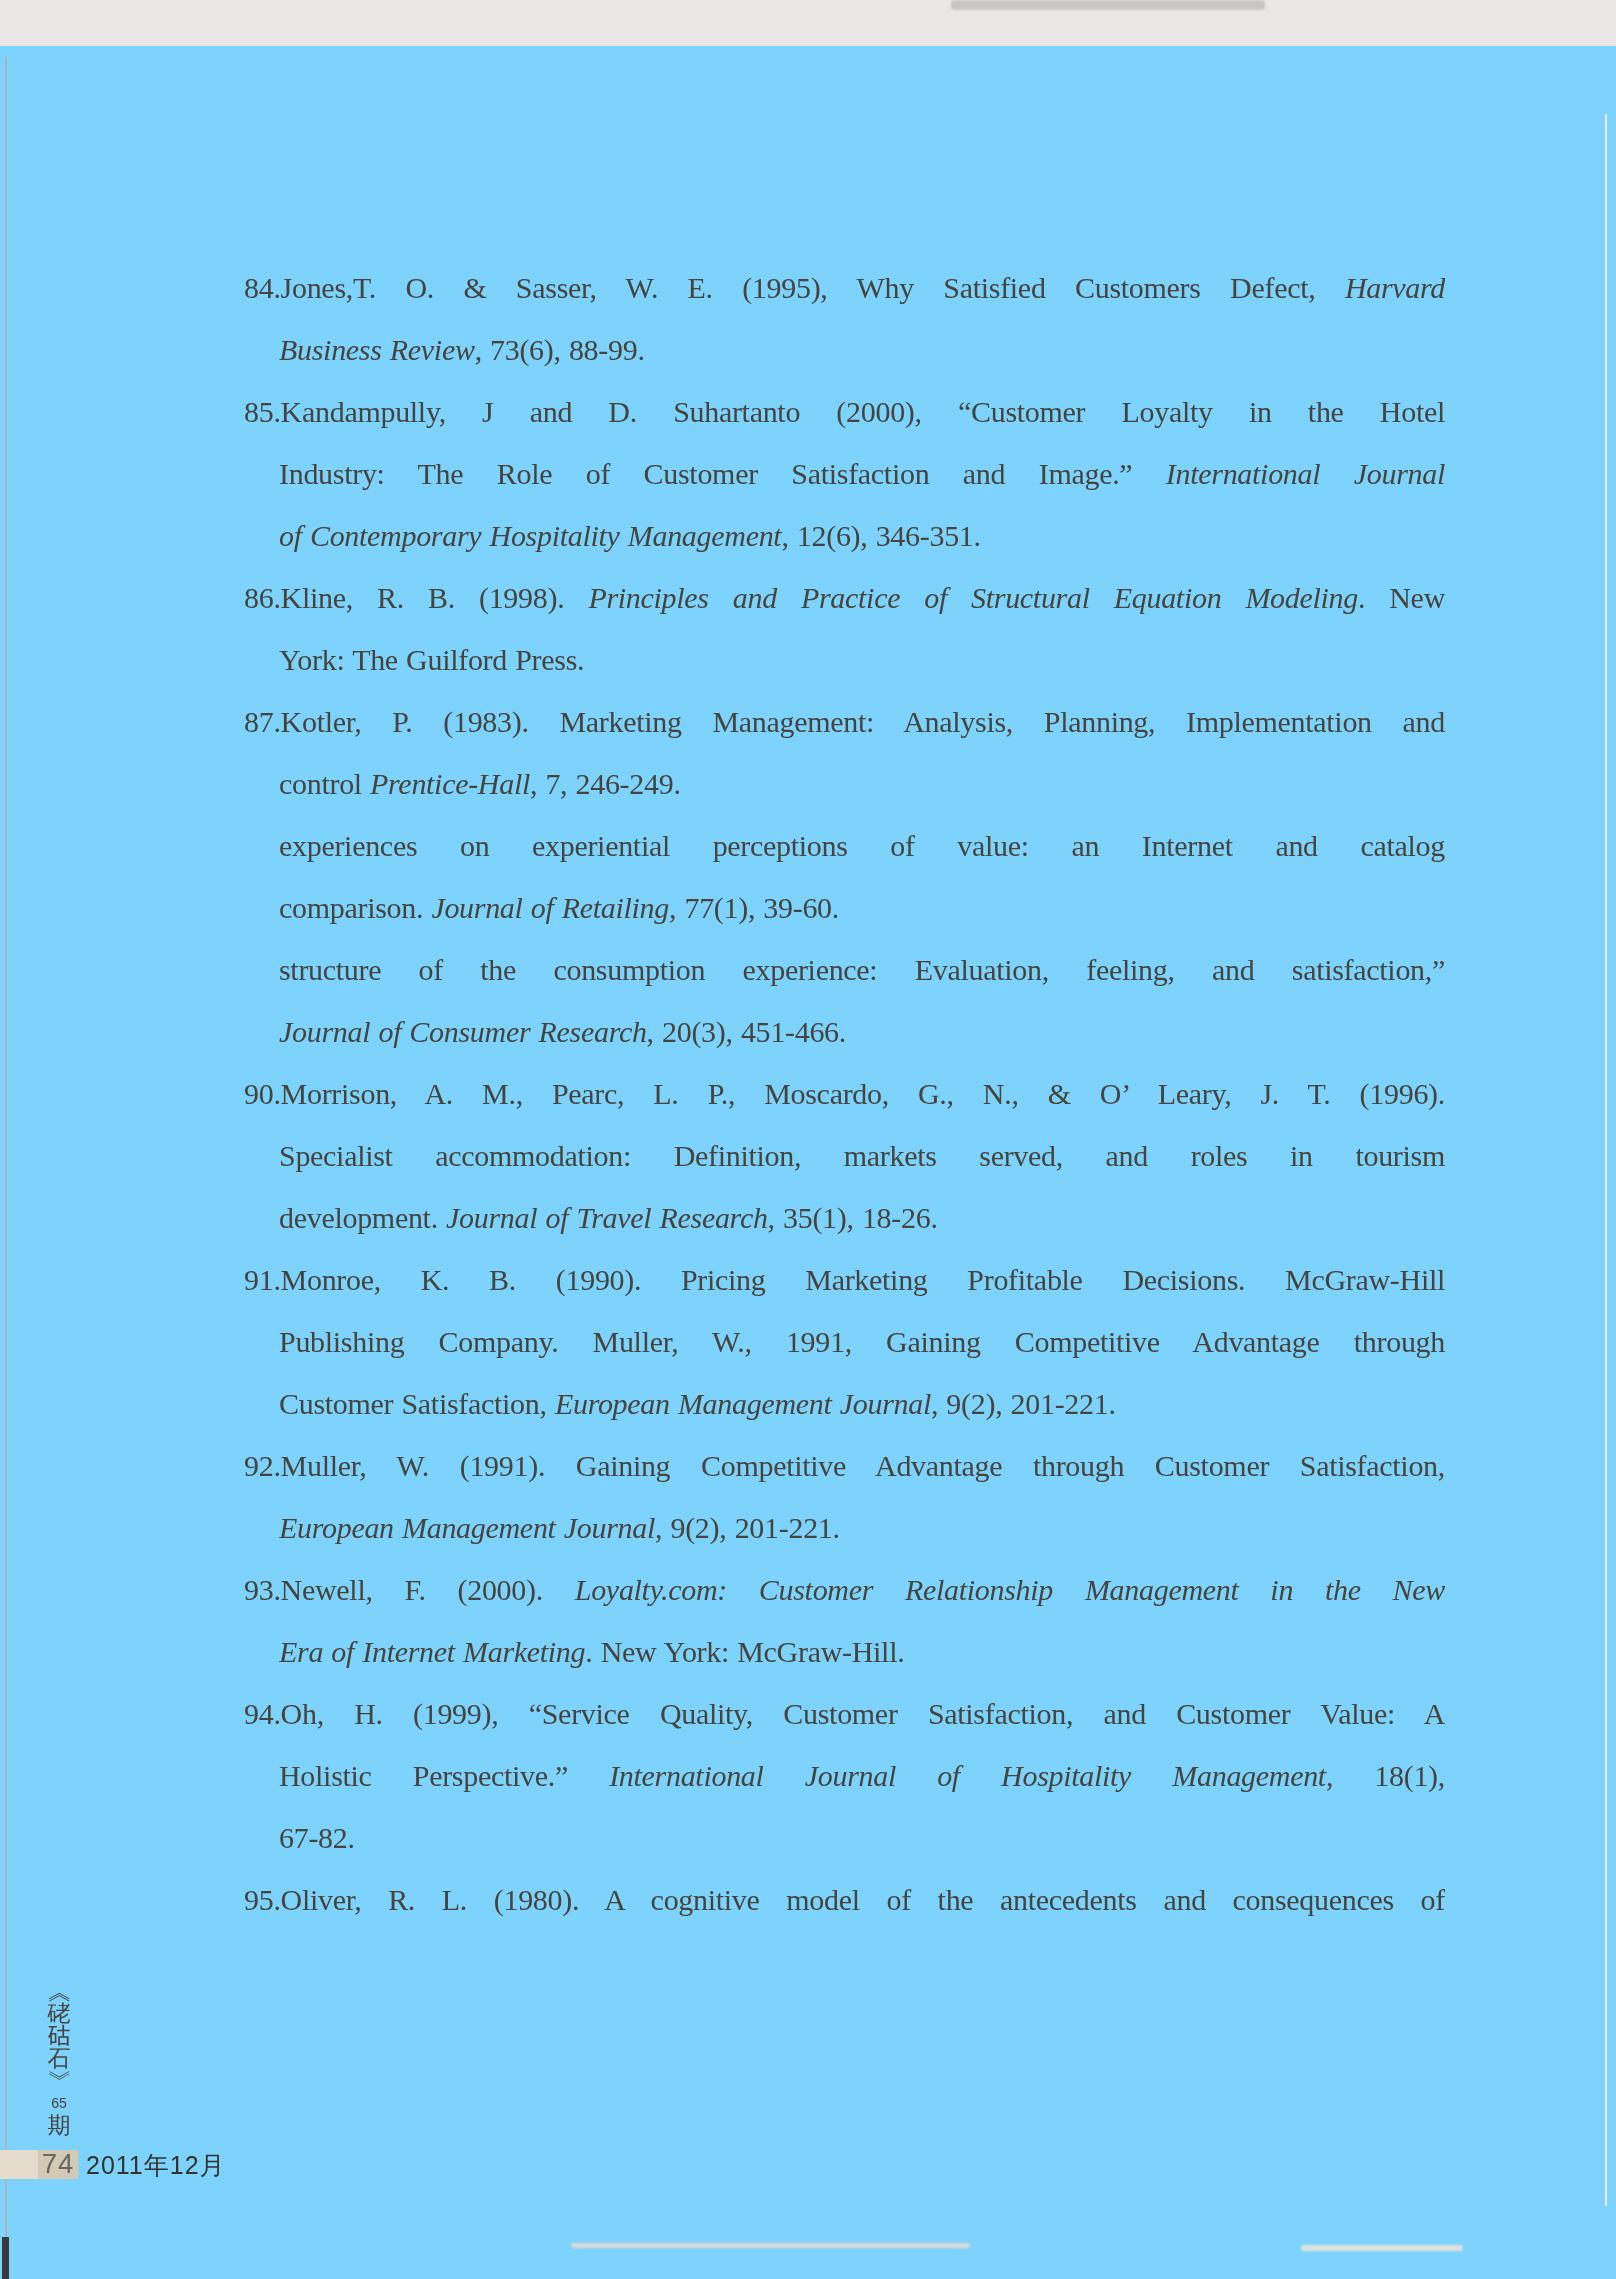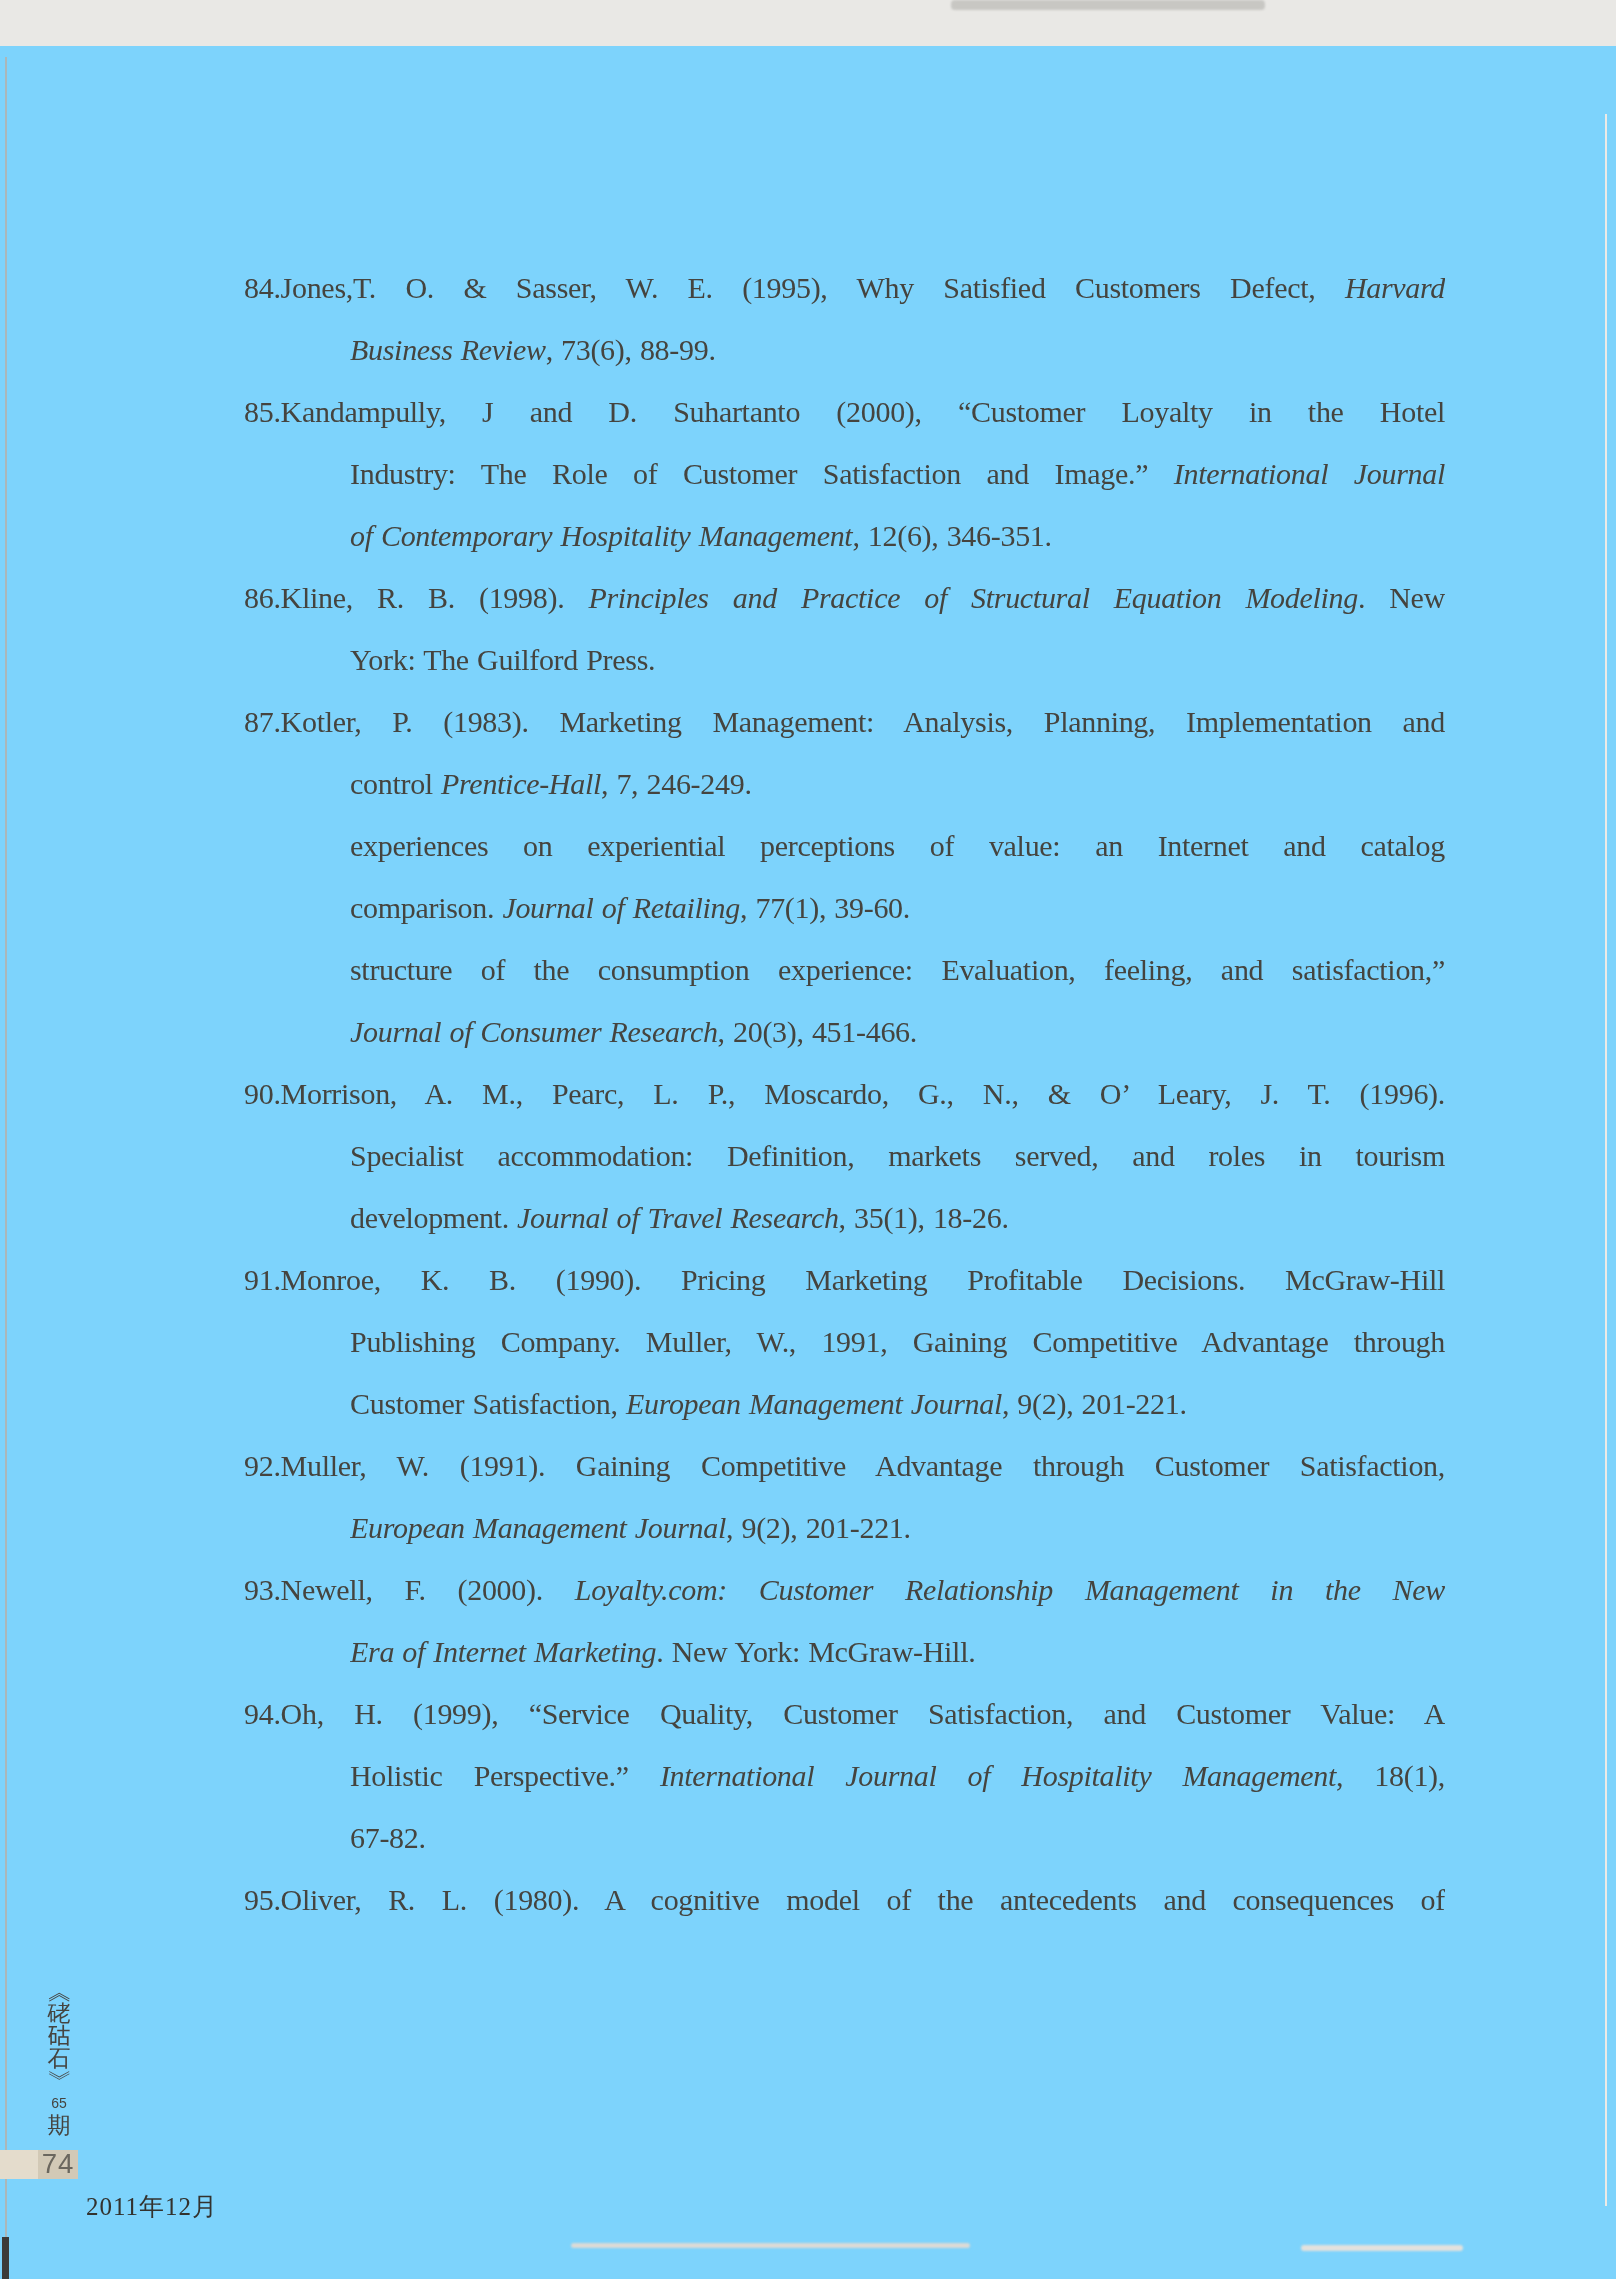--- a/index.html
+++ b/index.html
@@ -19,21 +19,21 @@
   .bottom-smudge-1{position:absolute;left:571px;top:2243px;width:399px;height:4.8px;background:#dcdad6;border-radius:2.9px;filter:blur(1px);}
   .bottom-smudge-2{position:absolute;left:1301px;top:2245px;width:162px;height:5.7px;background:#e3e1dd;border-radius:2.9px;filter:blur(1px);}
 
   
   .refs{
     position:absolute;left:244px;top:257px;width:1201px;
     font-size:30px;color:#45443f;letter-spacing:-0.3px;
     word-spacing:1px;
   }
   .line{height:62px;line-height:62px;overflow:hidden;text-align:left;}
-  .line.cont{margin-left:106px;}
+  .line.cont{margin-left:35px;}
   .line.j{text-align:justify;text-align-last:justify;text-justify:inter-word;}
   .it{font-style:italic;}
 
   
   .journal-vert{
     position:absolute;left:42px;top:1980px;width:34px;
     text-align:center;color:#454440;
     font-family:"Liberation Sans", sans-serif;
   }
   .vchar{font-size:23px;line-height:22.4px;height:22.4px;}
@@ -44,23 +44,22 @@
   }
   .page-badge .badge-light{position:absolute;left:0;top:0;width:38px;height:28.5px;}
   .page-badge .badge-dark{position:absolute;left:38px;top:0;width:40px;height:28.5px;}
   .page-badge .pnum{
     position:absolute;left:38px;top:0;width:40px;height:28.5px;
     font-family:"Liberation Sans", sans-serif;font-size:27.6px;line-height:28.5px;
     font-weight:400;color:#6b675e;text-align:center;letter-spacing:1px;
   }
   .footer-date{
     position:absolute;left:86px;top:2151px;height:28.5px;line-height:28.5px;
-    font-family:Liberation Serif, serif;font-size:25px;color:#33322e;
+    font-family:Liberation Sans, sans-serif;font-size:25px;color:#33322e;
     letter-spacing:1px;
-    margin-top:42px;
   }
 </style>
 </head>
 <body>
 
 <div class="page" style="background: #7dd3fc;">
   <div class="top-band"></div>
   <div class="top-smudge"></div>
   <div class="left-rule"></div>
   <div class="left-rule-dark"></div>

